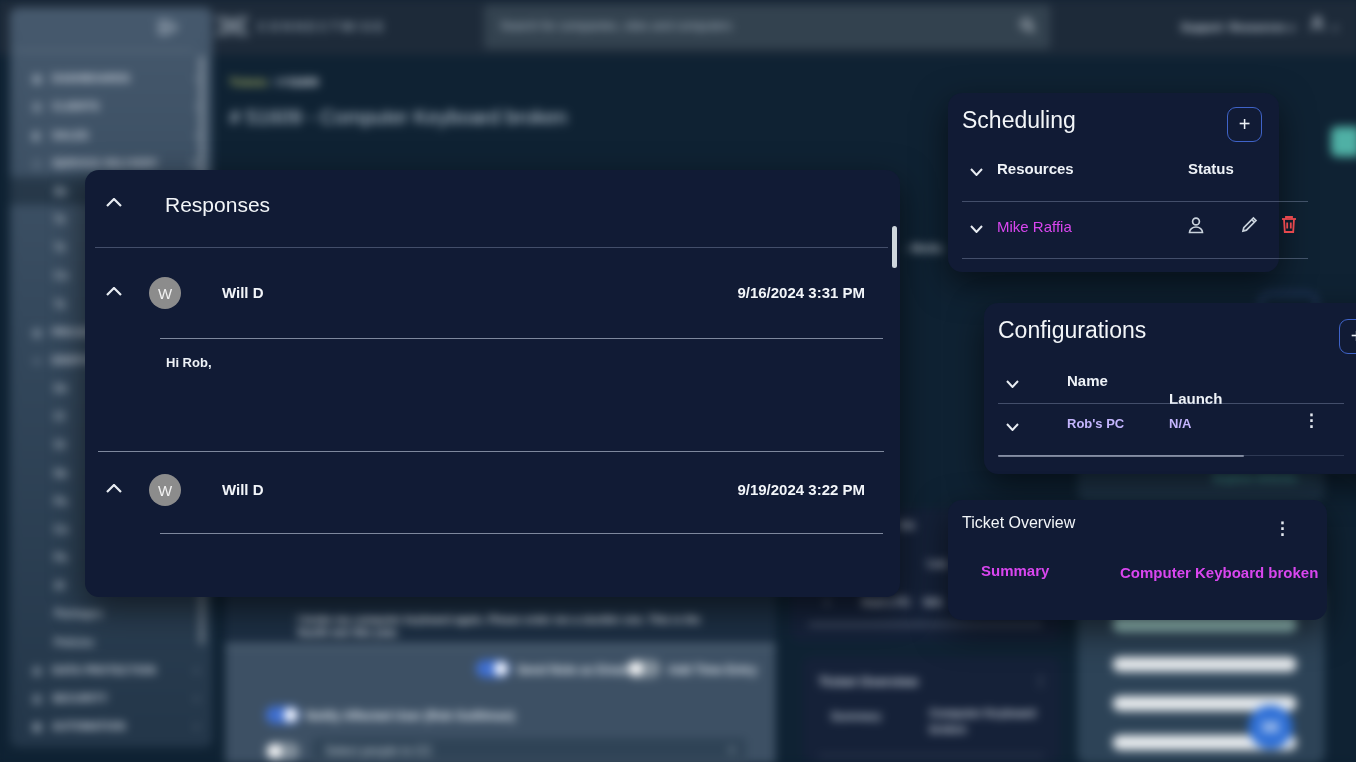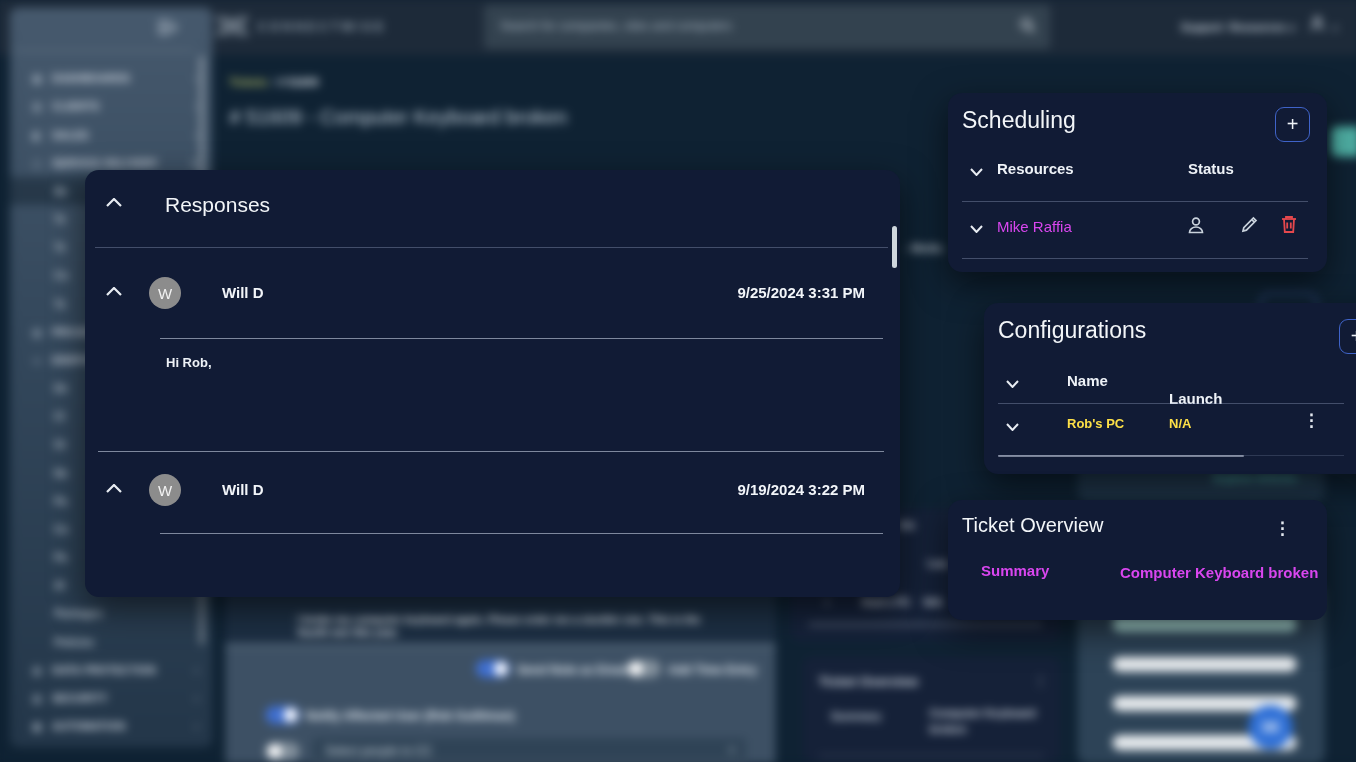--- a/index.html
+++ b/index.html
@@ -76,21 +76,21 @@
          display:flex; align-items:center; justify-content:center; color:#eaf1fa; }
 
   
   .panel { position:absolute; background:#111b35; border-radius:14px; box-shadow:0 12px 34px rgba(0,0,0,.55); }
   .p-title { position:absolute; color:#f2f5f8; font-weight:500; }
   .plusbtn { position:absolute; width:35px; height:35px; border:1.5px solid #3f63c8; border-radius:9px;
              color:#eef2f7; font-size:20px; font-weight:400; display:flex; align-items:center; justify-content:center;
              background:transparent; }
   .hdr { position:absolute; font-size:15px; font-weight:700; color:#eef2f7; }
   .cell { position:absolute; font-size:15px; font-weight:500; color:#d946ef; }
-  .cell-sm { position:absolute; font-size:13px; font-weight:700; color:#fde047; }
+  .cell-sm { position:absolute; font-size:13px; font-weight:700; color:#c4b5fd; }
   .pdiv { position:absolute; height:1px; background:rgba(151,164,195,.38); }
   .chev { position:absolute; color:#e8ecf2; }
   .kebab { position:absolute; color:#e3e8ef; font-size:17px; font-weight:700; letter-spacing:0; line-height:1; }
   .avatar { position:absolute; width:32px; height:32px; border-radius:50%; background:#8c8c8c;
             display:flex; align-items:center; justify-content:center; color:#f2f2f2; font-size:15px; }
   .msg-name { position:absolute; font-size:15px; font-weight:700; color:#f2f5f9; }
   .msg-time { position:absolute; font-size:15px; font-weight:700; color:#f2f5f9; }
   .msg-body { position:absolute; font-size:13px; font-weight:700; color:#eef2f7; }
   .r-scroll { position:absolute; right:3px; width:5px; border-radius:3px; background:#cfd6de; }
   svg { display:block; }
@@ -304,37 +304,37 @@
     <div class="pdiv" style="left:10px; top:77px; width:793px;"></div>
     <div class="r-scroll" style="top:56px; height:42px;"></div>
 
     <div class="chev" style="left:21px; top:117px;">
       <svg width="16" height="9" viewBox="0 0 16 9" fill="none" stroke="currentColor" stroke-width="2.2">
           <path d="M1 8 L8 1 L15 8"></path>
         </svg>
     </div>
     <div class="avatar" style="left:64px; top:107px;">W</div>
     <div class="msg-name" style="left:137px; top:114px;">Will D</div>
-    <div class="msg-time" style="right:35px; top:114px;">9/25/2024 3:31 PM</div>
+    <div class="msg-time" style="right:35px; top:114px;">9/16/2024 3:31 PM</div>
     <div class="pdiv" style="left:75px; top:168px; width:723px; background:rgba(200,210,226,.6);"></div>
     <div class="msg-body" style="left:81px; top:185px;">Hi Rob,</div>
     <div class="pdiv" style="left:13px; top:281px; width:786px; background:rgba(200,210,226,.6);"></div>
 
     <div class="chev" style="left:21px; top:314px;">
       <svg width="16" height="9" viewBox="0 0 16 9" fill="none" stroke="currentColor" stroke-width="2.2">
           <path d="M1 8 L8 1 L15 8"></path>
         </svg>
     </div>
     <div class="avatar" style="left:64px; top:304px;">W</div>
     <div class="msg-name" style="left:137px; top:311px;">Will D</div>
     <div class="msg-time" style="right:35px; top:311px;">9/19/2024 3:22 PM</div>
     <div class="pdiv" style="left:75px; top:363px; width:723px; background:rgba(200,210,226,.6);"></div>
   </div>
 
-  <div class="panel" style="left:948px; top:93px; width:379px; height:179px;">
+  <div class="panel" style="left:948px; top:93px; width:331px; height:179px;">
     <div class="p-title" style="left:14px; top:14px; font-size:23px;">Scheduling</div>
     <button class="plusbtn" style="right:17px; top:14px;">+</button>
     <div class="chev" style="left:22px; top:75px;">
       <svg width="13" height="8" viewBox="0 0 13 8" fill="none" stroke="currentColor" stroke-width="2">
           <path d="M1 1 L6.5 7 L12 1"></path>
         </svg>
     </div>
     <div class="hdr" style="left:49px; top:67px;">Resources</div>
     <div class="hdr" style="left:240px; top:67px;">Status</div>
     <div class="pdiv" style="left:14px; top:108px; width:346px;"></div>
@@ -384,19 +384,19 @@
         </svg>
     </div>
     <div class="cell-sm" style="left:83px; top:113px;">Rob's PC</div>
     <div class="cell-sm" style="left:185px; top:113px;">N/A</div>
     <div class="kebab" style="left:319px; top:109px;">⋮</div>
     <div class="pdiv" style="left:14px; top:152px; width:346px; background:rgba(151,164,195,.22);"></div>
     <div class="pdiv" style="left:14px; top:152px; width:246px; height:2px; background:rgba(205,214,230,.55); border-radius:2px;"></div>
   </div>
 
   <div class="panel" style="left:948px; top:500px; width:379px; height:120px;">
-    <div class="p-title" style="left:14px; top:14px; font-size:20px;">Ticket Overview</div>
+    <div class="p-title" style="left:14px; top:14px; font-size:16px;">Ticket Overview</div>
     <div class="kebab" style="right:36px; top:20px;">⋮</div>
     <div class="cell" style="left:33px; top:62px; font-weight:600;">Summary</div>
     <div class="cell" style="left:172px; top:60px; width:205px; line-height:26px; font-weight:600;">Computer Keyboard broken</div>
   </div>
 
 </div>
 
 </body></html>

